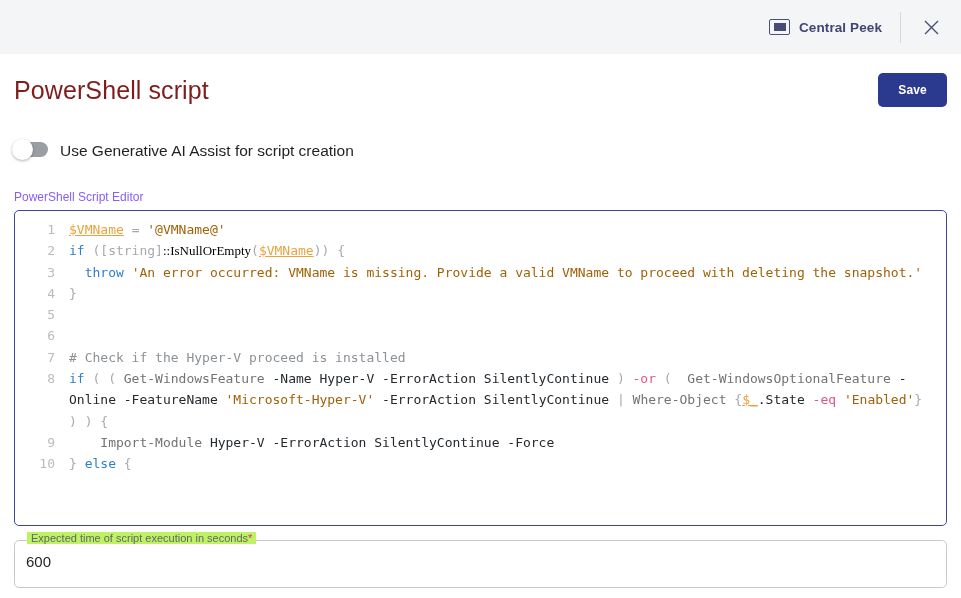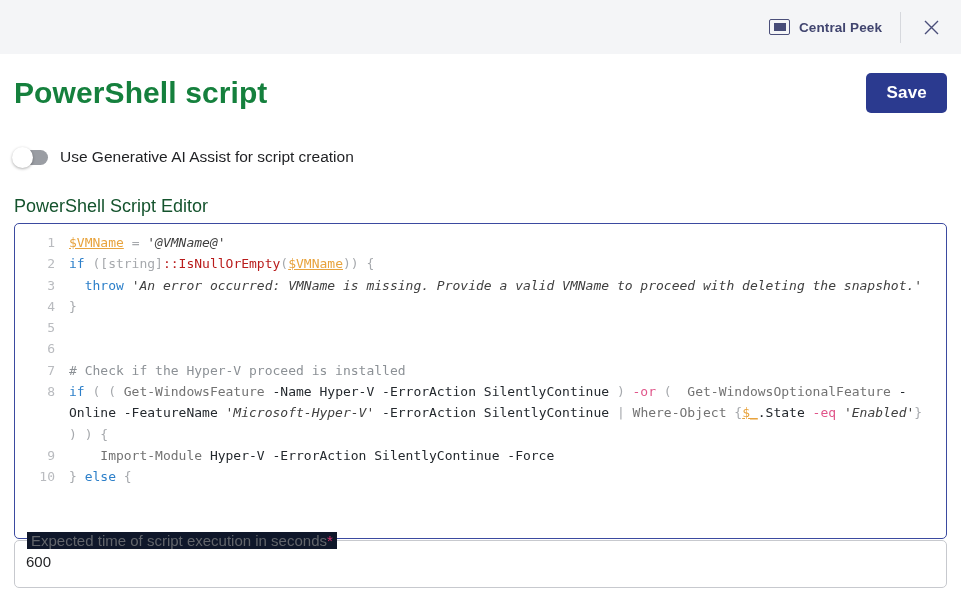--- a/index.html
+++ b/index.html
@@ -62,42 +62,42 @@
     position: relative;
   }
 
   .title-row {
     display: flex;
     align-items: center;
     justify-content: space-between;
     padding-top: 19px;
   }
   .page-title {
-    font-size: 30px;
-    color: #15803d;
-    font-weight: bold;
+    font-size: 25px;
+    color: #7f1d1d;
+    font-weight: normal;
     letter-spacing: .1px;
   }
   .save-button {
     background: #2b3a8f;
     color: #ffffff;
-    font-size: 17px;
+    font-size: 12px;
     font-weight: bold;
     border: none;
     border-radius: 5px;
     padding: 10px 20px;
     cursor: pointer;
     font-family: "Liberation Sans", sans-serif;
     letter-spacing: .2px;
   }
 
   
   .toggle-row {
     display: flex;
-    align-items: center;
+    align-items: flex-start;
     gap: 12px;
     margin-top: 35px;
   }
   .switch {
     width: 34px; height: 15px;
     background: #9a9da3;
     border-radius: 9px;
     position: relative;
     cursor: pointer;
     flex: 0 0 auto;
@@ -111,22 +111,22 @@
     box-shadow: 0 1px 3px rgba(0,0,0,.32);
   }
   .toggle-label {
     font-size: 15.5px;
     color: #1f2023;
   }
 
   
   .editor-caption {
     margin-top: 30px;
-    font-size: 18px;
-    color: #14532d;
+    font-size: 12px;
+    color: #8b5cf6;
   }
   .editor {
     margin-top: 6px;
     border: 1.5px solid #3b4aa0;
     border-radius: 5px;
     background: #ffffff;
     height: 316px;
     overflow: hidden;
     padding: 8px 0 0 0;
     position: relative;
@@ -150,47 +150,47 @@
   td.codecell {
     color: #24292e;
     white-space: pre-wrap;
     word-break: break-word;
     padding-right: 10px;
   }
 
   
   .kw   { color: #2c7fc9; }          
   .var  { color: #e8a33d; text-decoration: underline; }          
-  .str  { color: #404040; font-style: italic; }          
+  .str  { color: #a16207; }          
   .cmd  { color: #737373; }          
   .op   { color: #e0558a; }          
   .cm   { color: #8c9196; }          
   .pun  { color: #a6a9ad; }          
-  .mth  { color: #b91c1c; }          
+  .mth  { color: #000000; font-family: Liberation Serif, serif; }          
   .pln  { color: #24292e; }
 
   
   .field-wrap {
     position: absolute;
     left: 14px; right: 14px;
     bottom: 10px;
     height: 48px;
   }
   .field-box {
     position: absolute;
     inset: 0;
     border: 1px solid #c7c9ce;
     border-radius: 5px;
   }
   .field-legend {
     position: absolute;
     left: 13px; top: -8px;
-    background: #0f172a;
+    background: #bef264;
     padding: 0 4px;
-    font-size: 15px;
+    font-size: 11px;
     color: #62656b;
     white-space: nowrap;
   }
   .req { color: #d4326a; }
   .field-value {
     position: absolute;
     left: 12px; top: 13px;
     font-size: 15px;
     color: #1f2023;
   }

